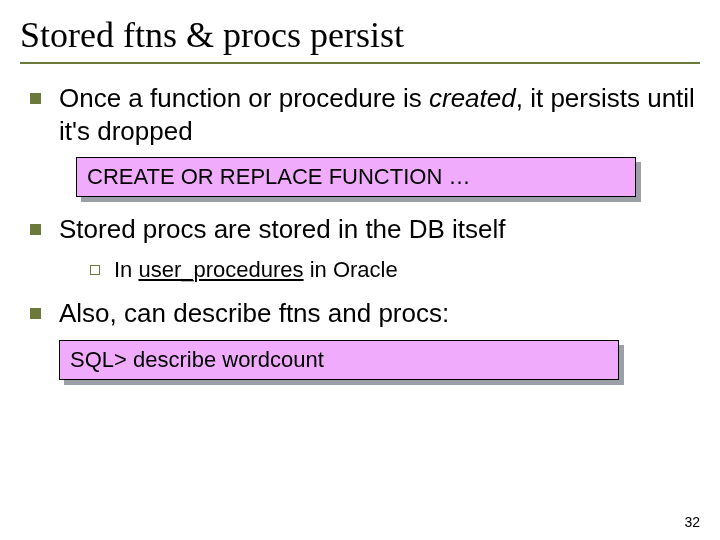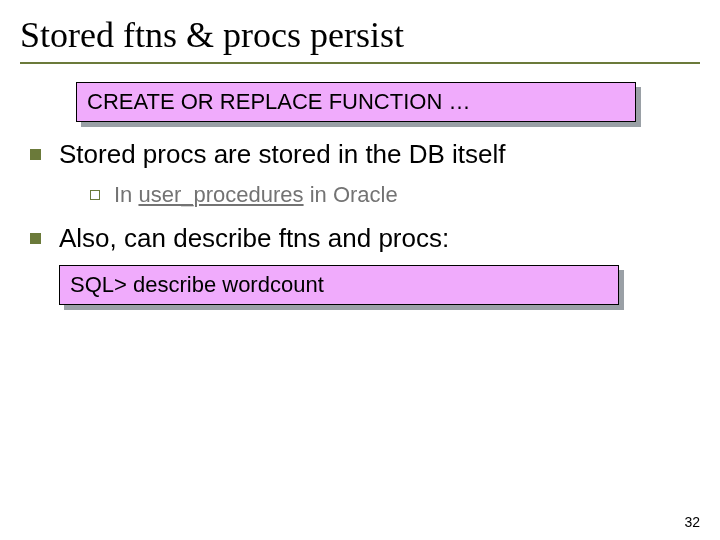--- a/index.html
+++ b/index.html
@@ -41,21 +41,21 @@
     background: #6b7a3a;
     flex: 0 0 auto;
     margin-top: 11px;
     margin-right: 18px;
   }
   .bullet2 {
     display: flex;
     align-items: flex-start;
     font-family: Arial, Helvetica, sans-serif;
     font-size: 22px;
-    color: #737373;
+    color: #000000;
     margin: 8px 0 8px 70px;
     line-height: 1.25;
   }
   .bullet2 .sq {
     width: 8px;
     height: 8px;
     border: 1px solid #6b7a3a;
     background: #fff;
     flex: 0 0 auto;
     margin-top: 9px;
@@ -104,20 +104,26 @@
     color: #000;
   }
 </style>
 </head>
 <body>
 
 <div class="slide">
 
   <div class="title">Stored ftns &amp; procs persist</div>
 
+  <div class="bullet1">
+    <div class="sq"></div>
+    <div>
+      <span>Once a function or procedure is </span><span class="italic">created</span><span>, it persists until it's dropped</span>
+    </div>
+  </div>
 
   <div class="codebox-wrap">
     <div class="codebox-shadow"></div>
     <div class="codebox">CREATE OR REPLACE FUNCTION …</div>
   </div>
 
   <div class="bullet1">
     <div class="sq"></div>
     <div>Stored procs are stored in the DB itself</div>
   </div>

